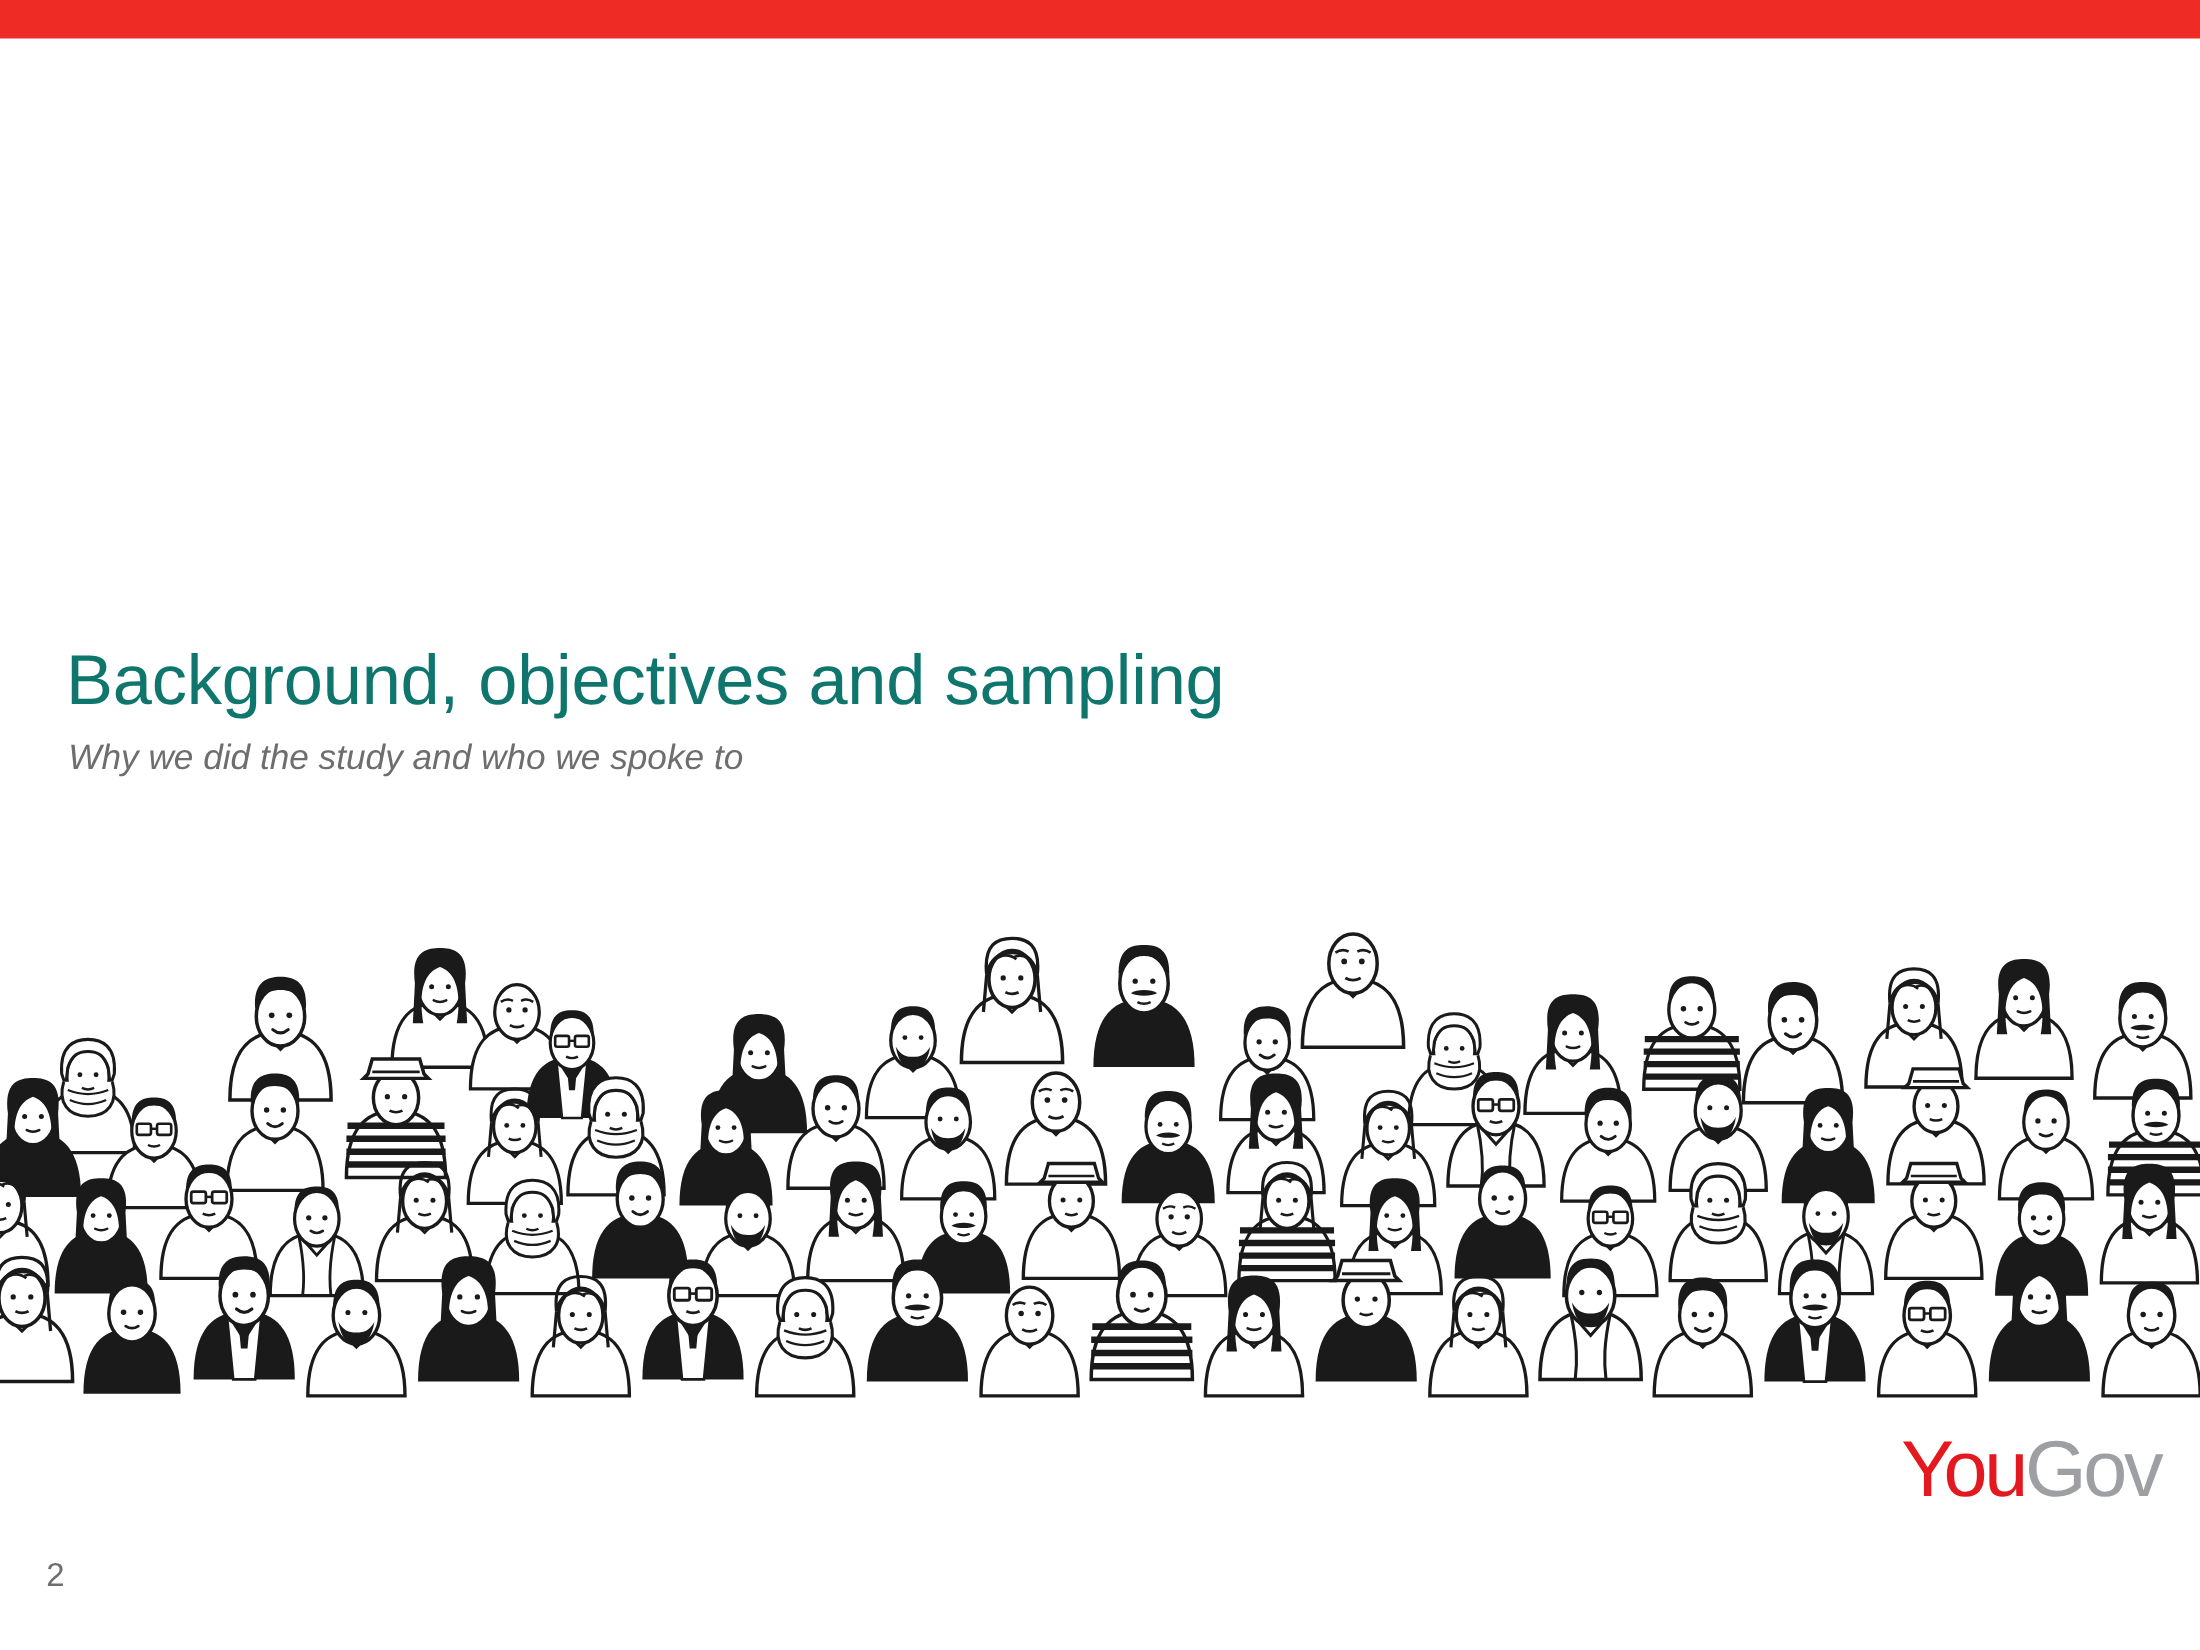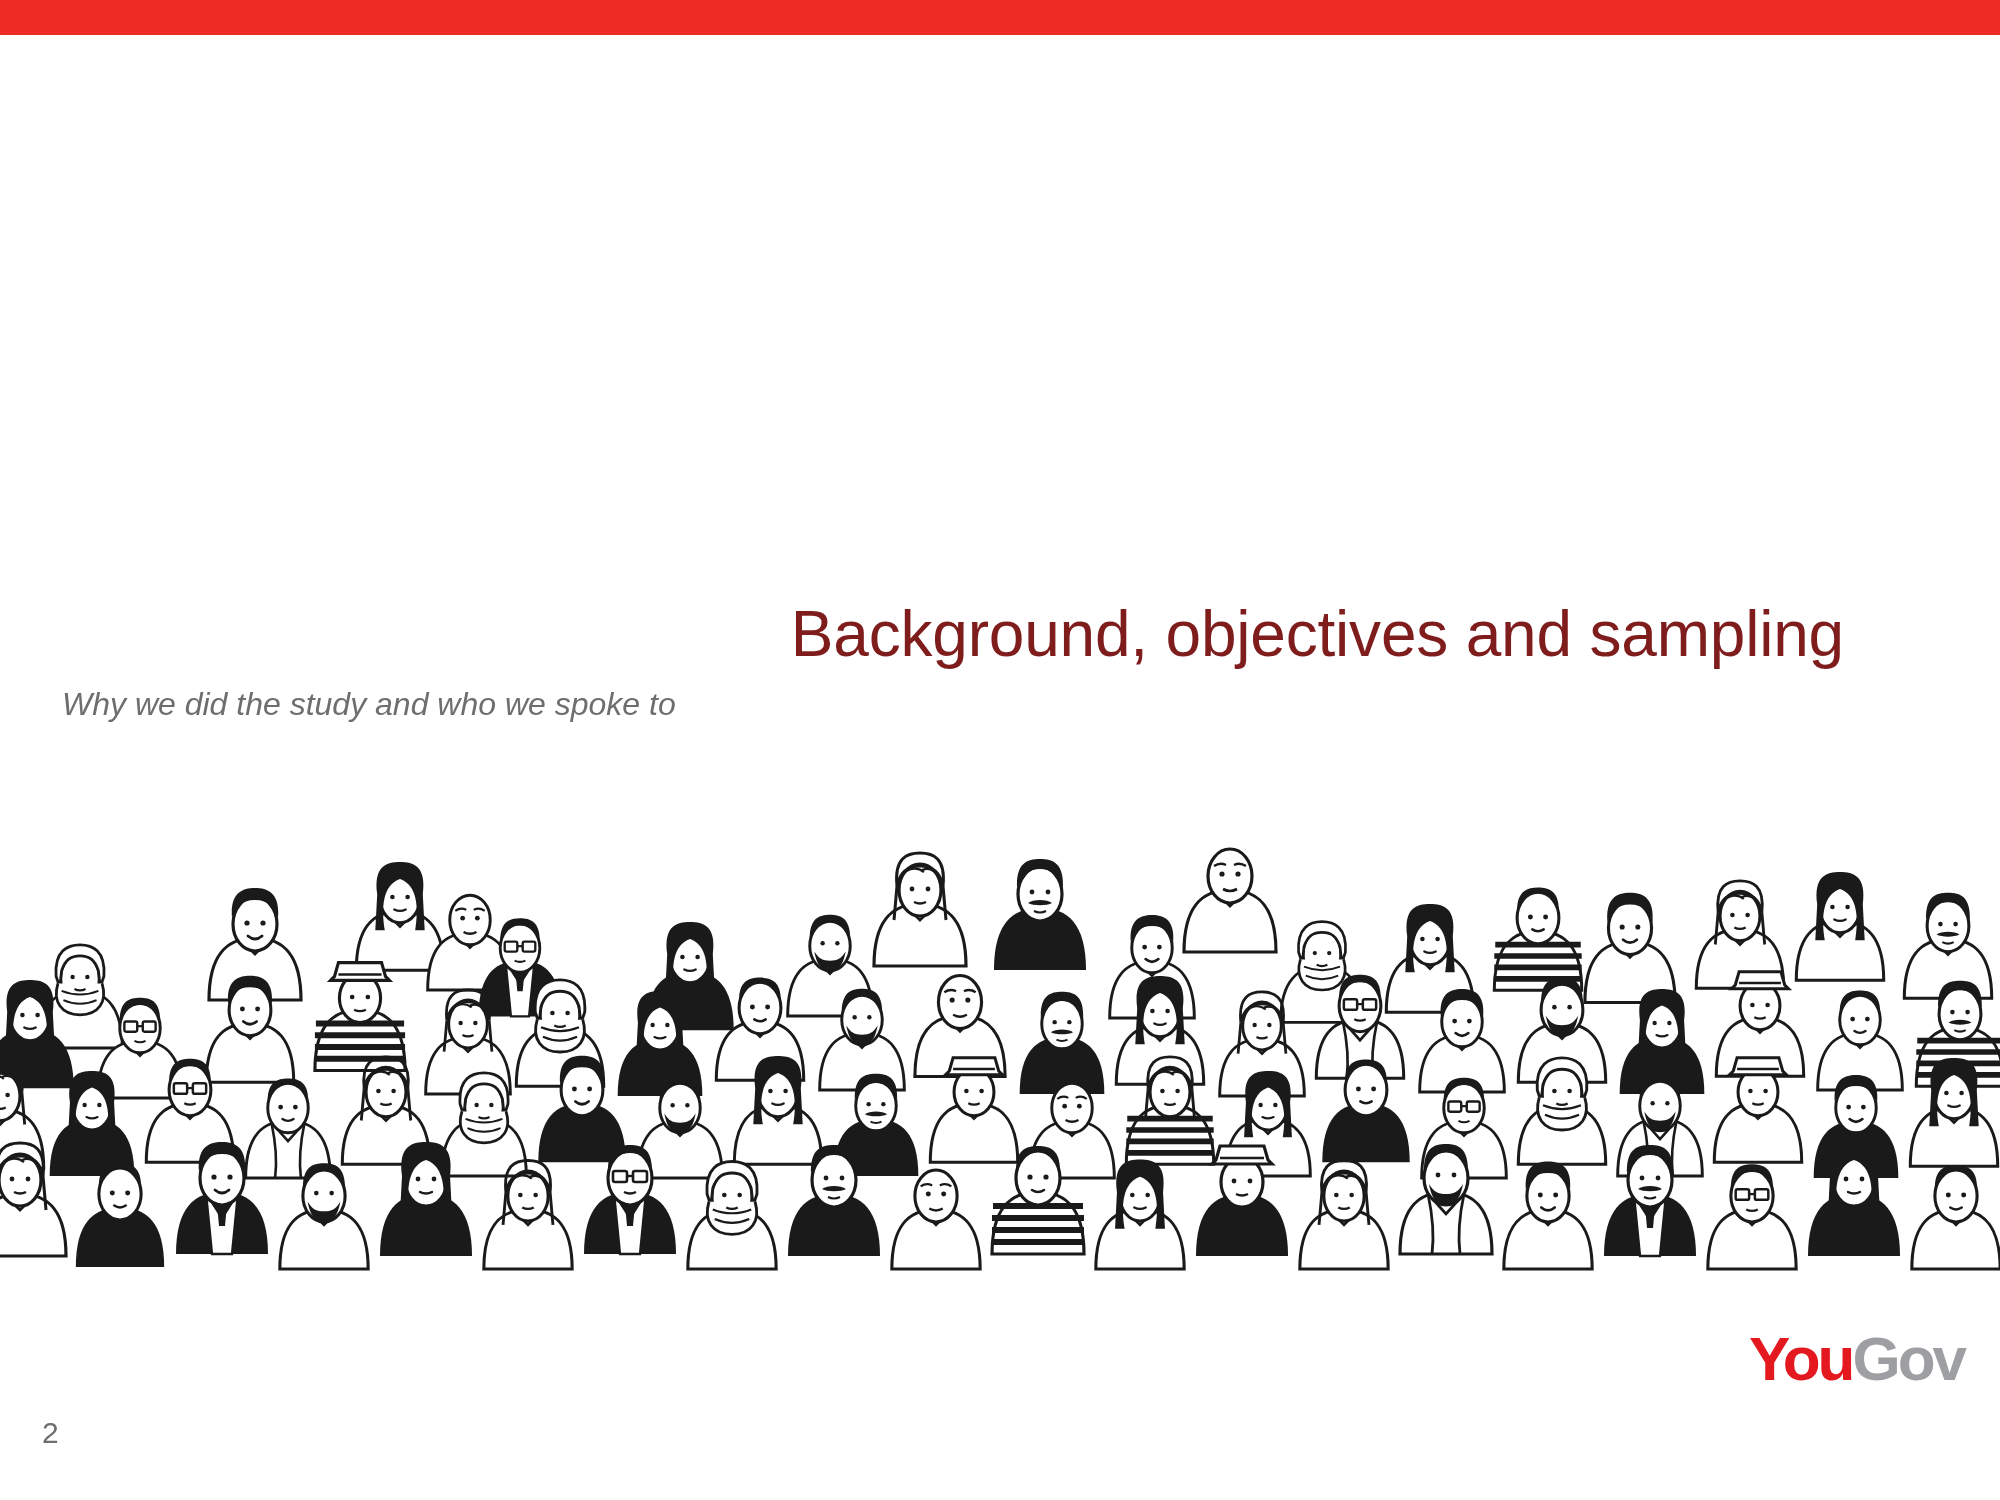--- a/index.html
+++ b/index.html
@@ -33,25 +33,24 @@
     position: absolute;
     left: 60px;
     top: 585px;
     width: 1800px;
   }
   .slide-title {
     font-family: "Liberation Sans", sans-serif;
     font-size: 64px;
     font-weight: 400;
     line-height: 1.06;
-    color: #7f1d1d;
+    color: #0f766e;
     letter-spacing: -0.2px;
-    margin: 16px;
+    margin: 0;
     white-space: nowrap;
-    text-align: right;
   }
   .slide-subtitle {
     font-family: "Liberation Sans", sans-serif;
     font-size: 32px;
     font-weight: 400;
     font-style: italic;
     color: #6e6e6e;
     margin: 18px 0 0 2px;
     line-height: 1.1;
     white-space: nowrap;
@@ -68,24 +67,24 @@
   }
   .crowd-band svg {
     display: block;
     width: 2000px;
     height: 462px;
   }
   
   .logo {
     position: absolute;
     right: 36px;
-    top: 1328px;
+    top: 1300px;
     font-family: "Liberation Sans", sans-serif;
-    font-size: 62px;
-    font-weight: 700;
+    font-size: 72px;
+    font-weight: 400;
     letter-spacing: -3px;
     line-height: 1;
     white-space: nowrap;
   }
   .logo .you { color: #e4191f; }
   .logo .gov { color: #9d9fa2; }
   
   .page-number {
     position: absolute;
     left: 42px;

